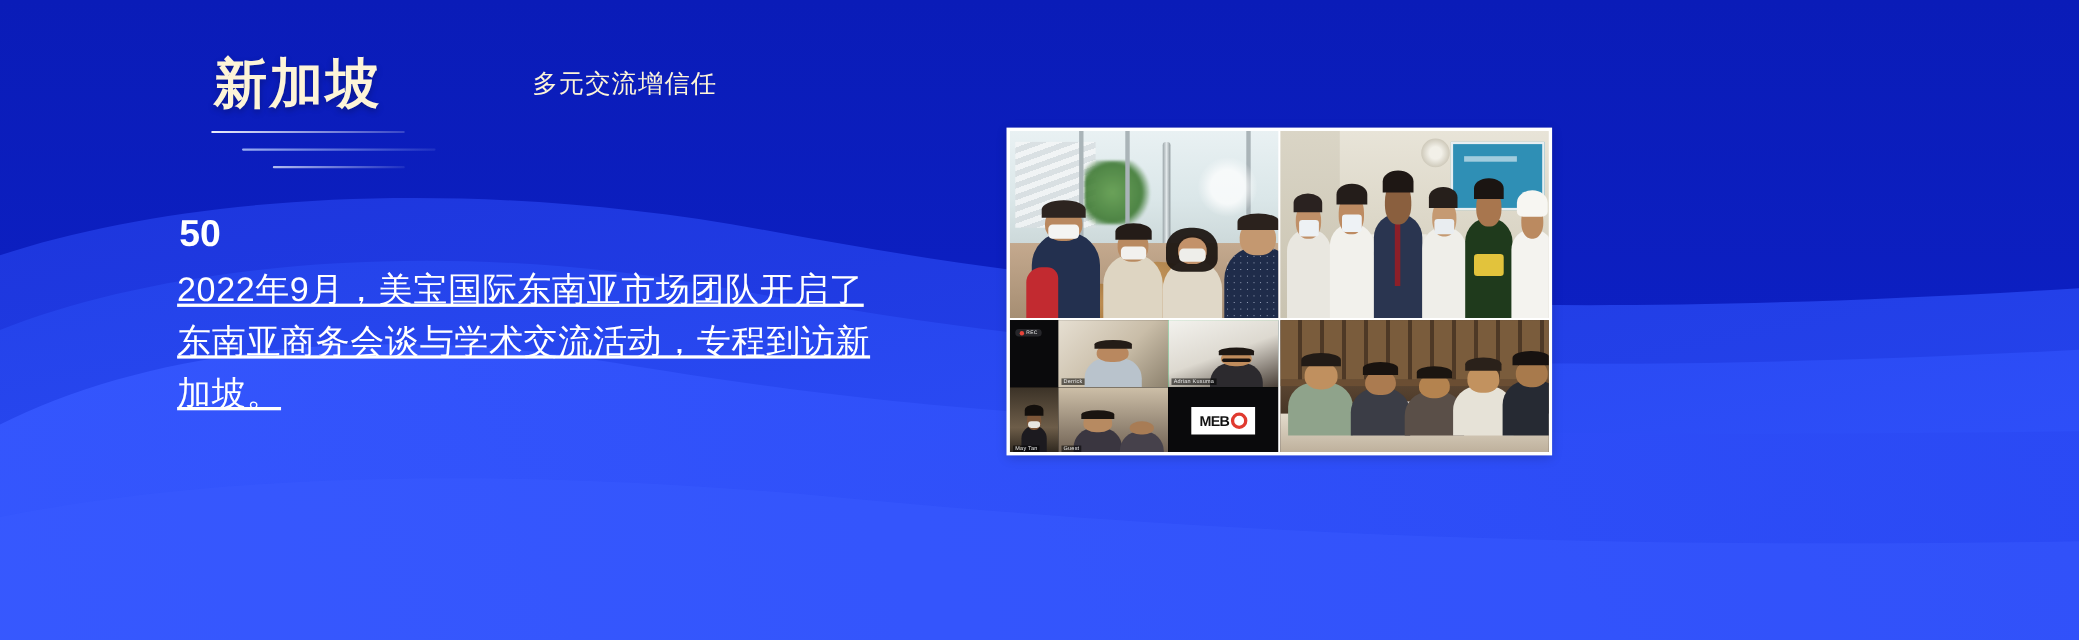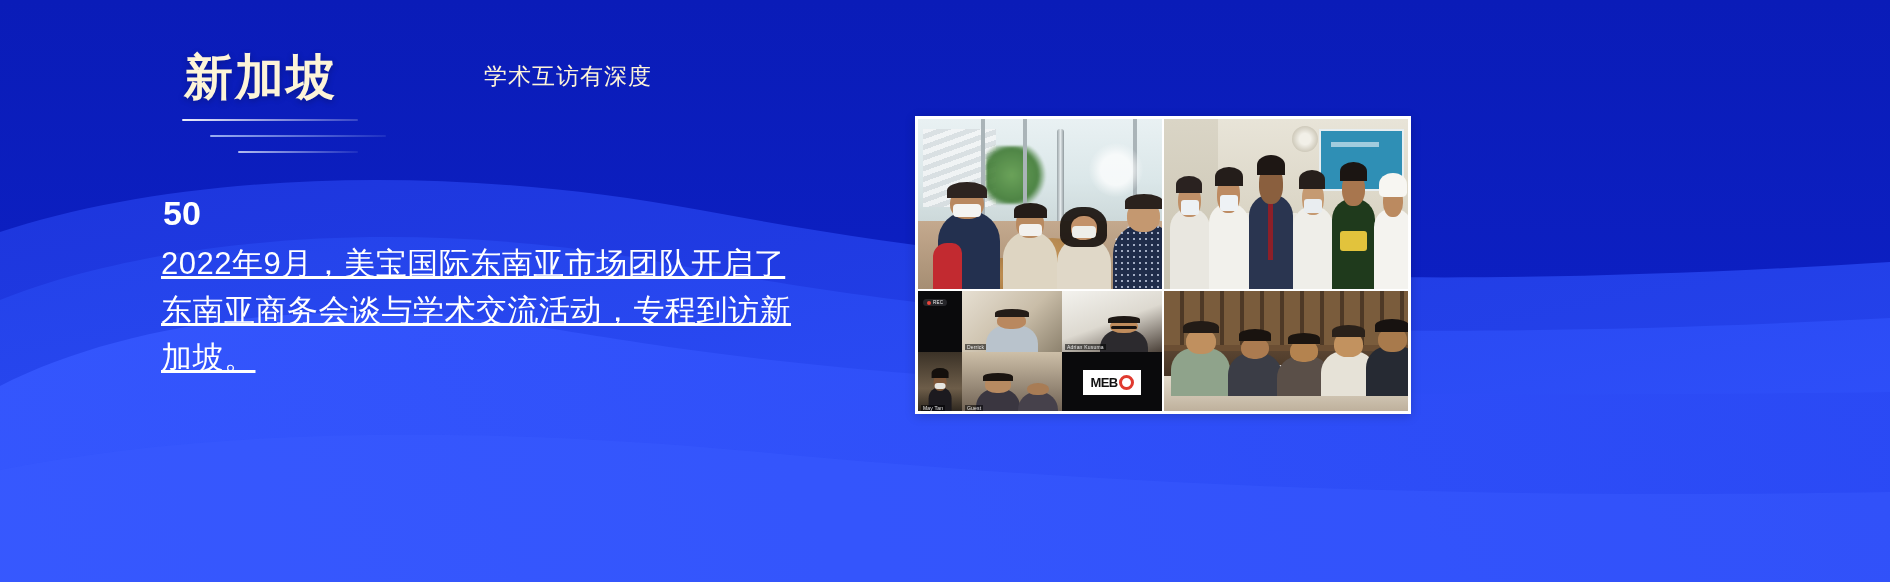--- a/index.html
+++ b/index.html
@@ -8,21 +8,21 @@
     font-family:"Liberation Sans","DejaVu Sans",sans-serif;
     background:#0c1fc2;
   }
   .slide{position:relative;width:1890px;height:582px;overflow:hidden;background:#0c1fc2;}
 
   
   .bg{position:absolute;inset:0;overflow:hidden;}
   .bg svg{position:absolute;inset:0;width:1890px;height:582px;display:block;}
 
   
-  .head{position:absolute;left:184px;top:52px;}
+  .head{position:absolute;left:194px;top:52px;}
   .title{
     font-size:49px;font-weight:bold;letter-spacing:2px;line-height:1.05;
     color:#fdf4d8;
     text-shadow:0 2px 6px rgba(0,0,0,.25);
     white-space:nowrap;
   }
   .rules{position:relative;margin-top:16px;height:44px;width:220px;}
   .rule{position:absolute;height:2px;border-radius:2px;}
   .rule.r1{left:-2px;top:0;width:176px;
     background:linear-gradient(90deg,rgba(255,255,255,.92),rgba(255,255,255,.18));}
@@ -173,21 +173,21 @@
   <div class="head">
     <div class="title">新加坡</div>
     <div class="rules">
       <span class="rule r1"></span>
       <span class="rule r2"></span>
       <span class="rule r3"></span>
     </div>
   </div>
 
   <div class="subtitle">
-    <div>学术互访有深度</div>
+    <div>多元交流增信任</div>
   </div>
 
   <div class="num">50</div>
   <div class="body-copy">
     <div>2022年9月，美宝国际东南亚市场团队开启了</div>
     <div>东南亚商务会谈与学术交流活动，专程到访新</div>
     <div>加坡。</div>
   </div>
 
   <div class="collage">

